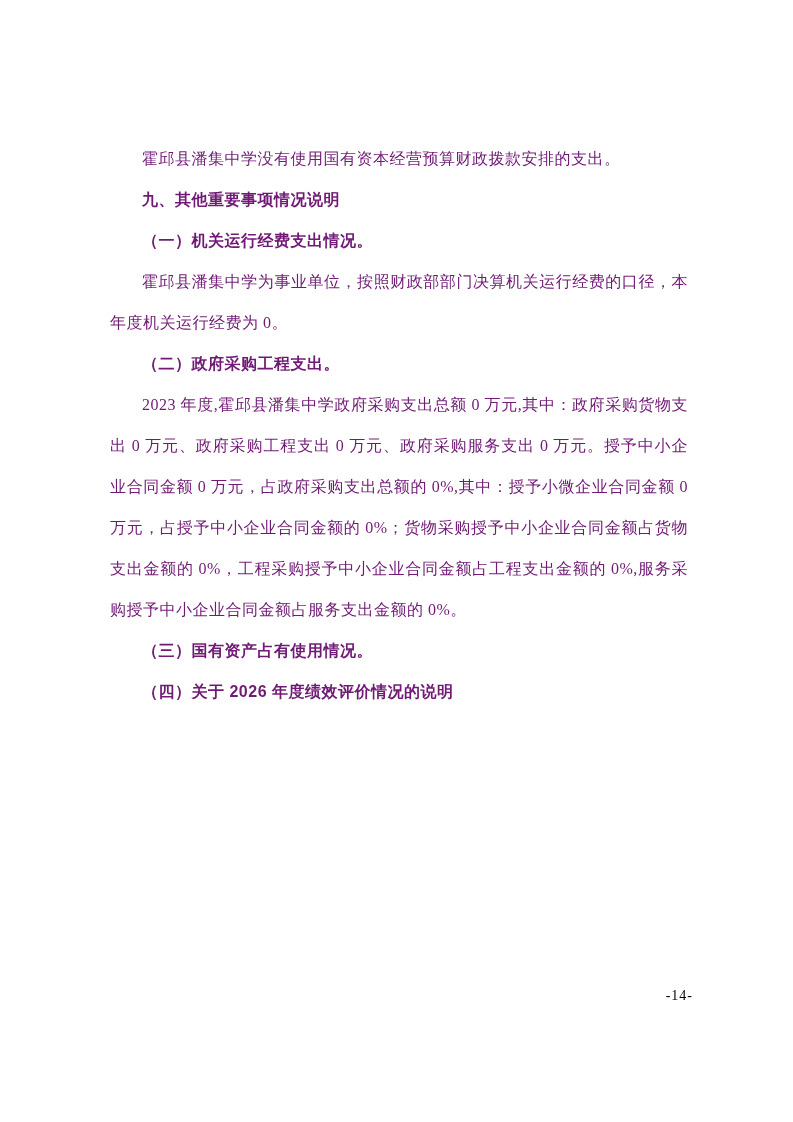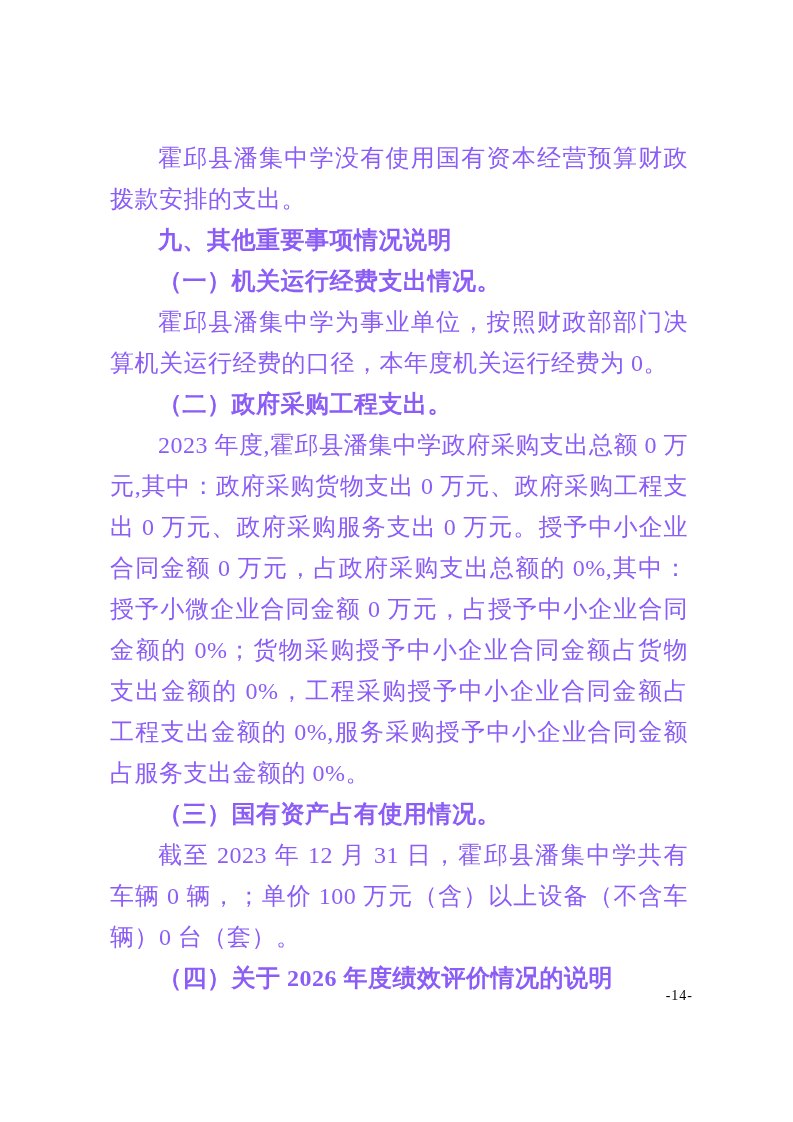--- a/index.html
+++ b/index.html
@@ -14,30 +14,30 @@
       overflow: hidden;
       font-family: "Liberation Serif", serif;
     }
     .content {
       position: absolute;
       top: 138px;
       left: 110px;
       width: 578px;
     }
     .block {
-      font-size: 24px;
+      font-size: 16px;
       line-height: 41px;
       text-align: justify;
       text-justify: inter-ideograph;
       text-indent: 2em;
       letter-spacing: 0.5px;
-      color: #8b5cf6;
+      color: #701a75;
     }
     .heading {
-      font-family: Liberation Serif, serif;
+      font-family: Liberation Sans, sans-serif;
       font-weight: bold;
     }
     .page-number {
       position: absolute;
       top: 988px;
       right: 100px;
       font-size: 14px;
       letter-spacing: 1px;
       font-family: "Liberation Serif", serif;
       color: #000000;
@@ -48,17 +48,16 @@
 
 <div class="page">
   <div class="content">
     <p class="block body">霍邱县潘集中学没有使用国有资本经营预算财政拨款安排的支出。</p>
     <p class="block heading">九、其他重要事项情况说明</p>
     <p class="block heading">（一）机关运行经费支出情况。</p>
     <p class="block body">霍邱县潘集中学为事业单位，按照财政部部门决算机关运行经费的口径，本年度机关运行经费为 0。</p>
     <p class="block heading">（二）政府采购工程支出。</p>
     <p class="block body">2023 年度,霍邱县潘集中学政府采购支出总额 0 万元,其中：政府采购货物支出 0 万元、政府采购工程支出 0 万元、政府采购服务支出 0 万元。授予中小企业合同金额 0 万元，占政府采购支出总额的 0%,其中：授予小微企业合同金额 0 万元，占授予中小企业合同金额的 0%；货物采购授予中小企业合同金额占货物支出金额的 0%，工程采购授予中小企业合同金额占工程支出金额的 0%,服务采购授予中小企业合同金额占服务支出金额的 0%。</p>
     <p class="block heading">（三）国有资产占有使用情况。</p>
-    <p class="block body">截至 2023 年 12 月 31 日，霍邱县潘集中学共有车辆 0 辆，；单价 100 万元（含）以上设备（不含车辆）0 台（套）。</p>
     <p class="block heading">（四）关于 2026 年度绩效评价情况的说明</p>
   </div>
   <div class="page-number">-14-</div>
 </div>
 
 </body></html>

